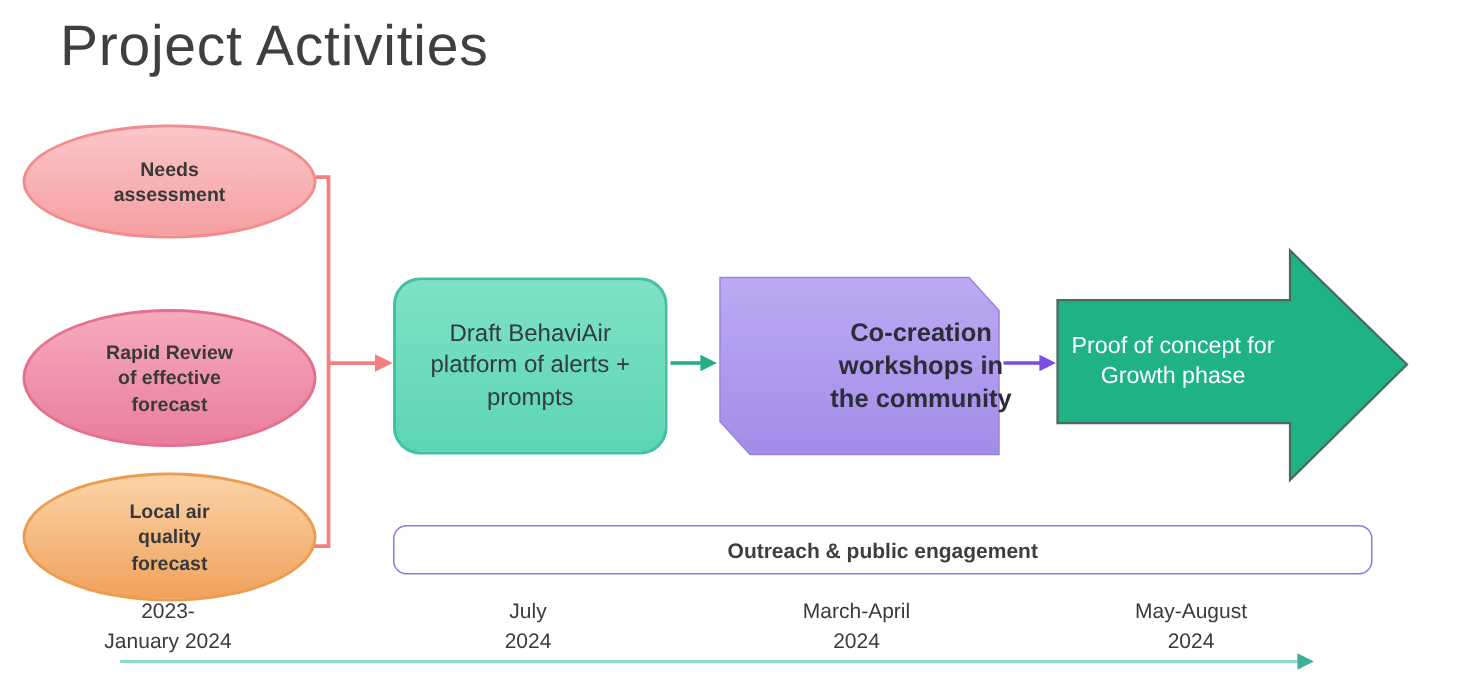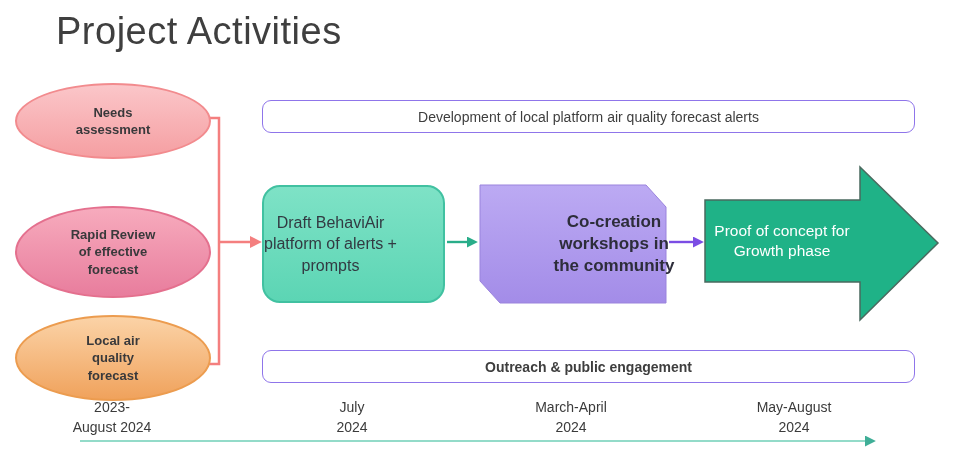--- a/index.html
+++ b/index.html
@@ -2,21 +2,21 @@
 <html><head>
 <meta charset="utf-8">
 <style>
   html,body{margin:0;padding:0;background:#fff;}
   .slide{
     position:relative;width:972px;height:461px;background:#ffffff;overflow:hidden;
     font-family:"Liberation Sans",sans-serif;color:#3d3d3d;
   }
   .abs{position:absolute;}
   .title{
-    left:40px;top:10px;font-size:38px;font-weight:300;letter-spacing:.5px;color:#3f3f3f;margin-left:16px;
+    left:40px;top:10px;font-size:38px;font-weight:300;letter-spacing:.5px;color:#3f3f3f;
   }
   .ellipse{
     border-radius:50%;display:flex;align-items:center;justify-content:center;
     text-align:center;white-space:pre-line;font-size:13px;line-height:1.32;color:#39393b;
     z-index:2;
     font-weight:bold;
   }
   .ellipse1{left:15px;top:83px;width:192px;height:72px;
     background:linear-gradient(#fbc6c9,#f59fa2);border:2px solid #f28b8e;}
   .ellipse2{left:15px;top:206px;width:192px;height:88px;
@@ -27,21 +27,21 @@
   .banner{
     left:262px;width:653px;height:33px;background:#fff;border:1.5px solid #8f75ea;border-radius:9px;
     display:flex;align-items:center;justify-content:center;font-size:14px;color:#3e3e3e;z-index:2;
     box-sizing:border-box;
   }
   .banner-top{top:100px;}
   .banner-bottom{top:350px;font-weight:bold;}
   .teal-box{
     left:262px;top:185px;width:183px;height:118px;box-sizing:border-box;
     background:linear-gradient(#7ee2c6,#5cd5b4);border:2px solid #41c1a1;border-radius:18px;
-    display:flex;align-items:center;justify-content:flex-start;text-align:center;
+    display:flex;align-items:center;justify-content:center;text-align:center;
     white-space:pre-line;font-size:16px;line-height:1.35;color:#323a42;z-index:2;
   }
   .shape-label{
     display:flex;align-items:center;justify-content:center;text-align:center;
     white-space:pre-line;z-index:3;
   }
   .purple-label{left:480px;top:185px;width:186px;height:118px;
     font-size:17px;font-weight:bold;color:#2d2d3a;line-height:1.3;padding-left:41px;}
   .growth-label{left:706px;top:201px;width:152px;height:80px;
     font-size:15.5px;color:#ffffff;line-height:1.3;}
@@ -100,44 +100,41 @@
     <span>Rapid Review
 of effective
 forecast</span>
   </div>
   <div class="abs ellipse ellipse3">
     <span>Local air
 quality
 forecast</span>
   </div>
 
-  <div class="abs banner banner-top">
-    <span>Development of local platform air quality forecast alerts</span>
-  </div>
   <div class="abs banner banner-bottom">
     <span>Outreach &amp; public engagement</span>
   </div>
 
   <div class="abs teal-box">
     <span>Draft BehaviAir
 platform of alerts +
 prompts</span>
   </div>
   <div class="abs shape-label purple-label">
     <span>Co-creation
 workshops in
 the community</span>
   </div>
   <div class="abs shape-label growth-label">
     <span>Proof of concept for
 Growth phase</span>
   </div>
 
   <div class="abs timeline-label tl1">2023-
-August 2024</div>
+January 2024</div>
   <div class="abs timeline-label tl2">July
 2024</div>
   <div class="abs timeline-label tl3">March-April
 2024</div>
   <div class="abs timeline-label tl4">May-August
 2024</div>
 
 </div>
 
 </body></html>

